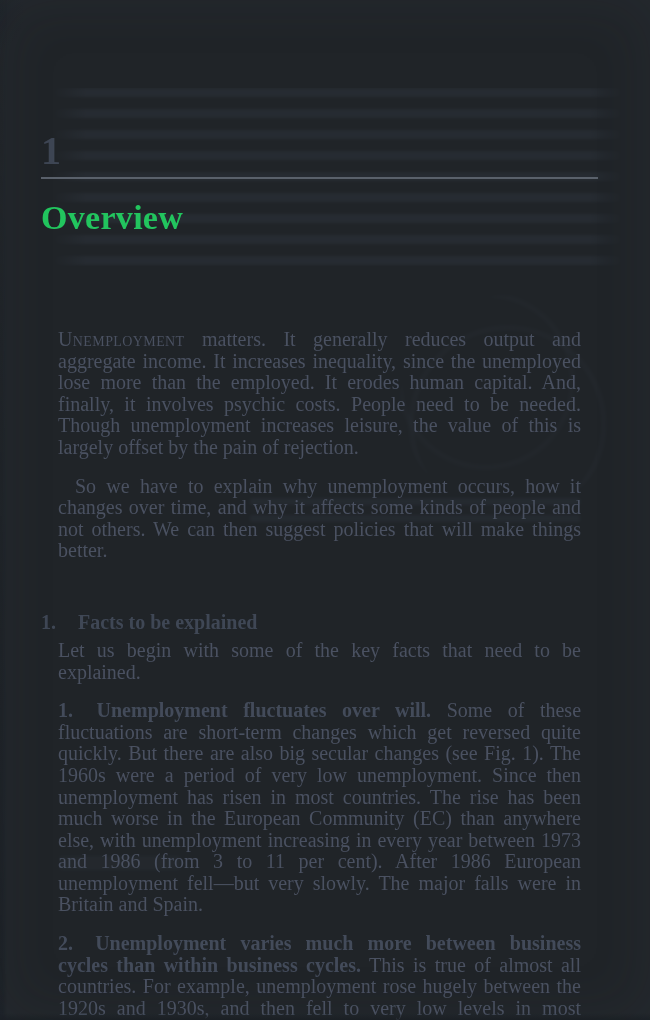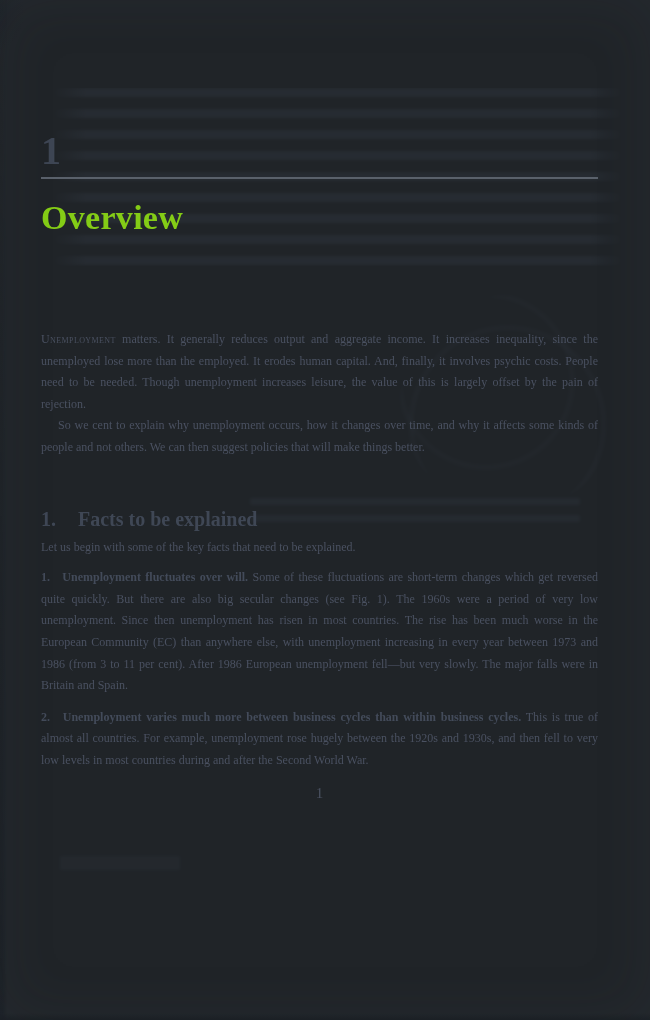--- a/index.html
+++ b/index.html
@@ -65,23 +65,23 @@
   }
   
   .content { position: absolute; left: 41px; top: 0; width: 557px; }
   .chapter-num {
     margin: 128px 0 0 0; font-size: 40px; line-height: 46px;
     font-weight: 700; color: #3e4654;
   }
   .rule { margin-top: 3px; border: none; border-top: 2.5px solid #5a616b; }
   .chapter-title {
     margin: 19px 0 0 0; font-size: 34px; line-height: 40px;
-    font-weight: 700; color: #84cc16; letter-spacing: 0.3px;
+    font-weight: 700; color: #22c55e; letter-spacing: 0.3px;
   }
-  p { margin: 0; font-size: 12px; line-height: 21.6px; text-align: justify; }
+  p { margin: 17px; font-size: 20px; line-height: 21.6px; text-align: justify; }
   .opening { margin-top: 91px; }
   .smallcaps { font-variant: small-caps; letter-spacing: 0.4px; }
   .indent { text-indent: 17px; }
   .section-heading {
     margin: 49px 0 0 0; font-size: 20px; line-height: 22px;
     font-weight: 700; color: #3f4755;
   }
   .sec-num { margin-right: 17px; }
   .section-intro { margin-top: 7px; font-family: Liberation Serif, serif; }
   .fact { margin-top: 9px; }
@@ -106,21 +106,21 @@
 
     <div class="chapter-num">1</div>
     <hr class="rule">
     <h1 class="chapter-title">Overview</h1>
 
     <p class="opening">
       <span class="smallcaps">Unemployment</span>
       <span>matters. It generally reduces output and aggregate income. It increases inequality, since the unemployed lose more than the employed. It erodes human capital. And, finally, it involves psychic costs. People need to be needed. Though unemployment increases leisure, the value of this is largely offset by the pain of rejection.</span>
     </p>
 
-    <p class="indent">So we cent to explain why unemployment occurs, how it changes over time, and why it affects some kinds of people and not others. We can then suggest policies that will make things better.</p>
+    <p class="indent">So we have to explain why unemployment occurs, how it changes over time, and why it affects some kinds of people and not others. We can then suggest policies that will make things better.</p>
 
     <h2 class="section-heading">
       <span class="sec-num">1.</span>
       <span>Facts to be explained</span>
     </h2>
 
     <p class="section-intro">Let us begin with some of the key facts that need to be explained.</p>
 
     <p class="fact">
       <span class="bold fact-num">1.</span>

